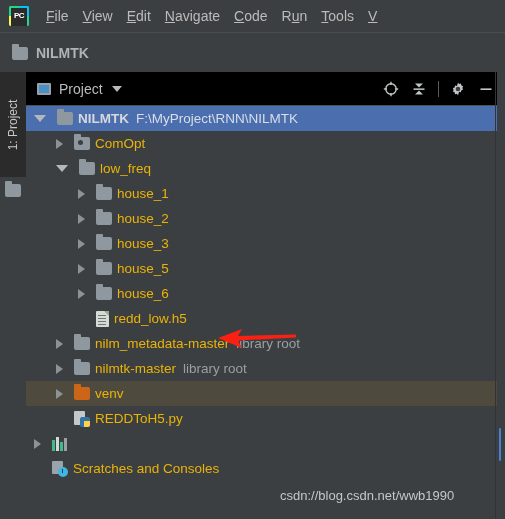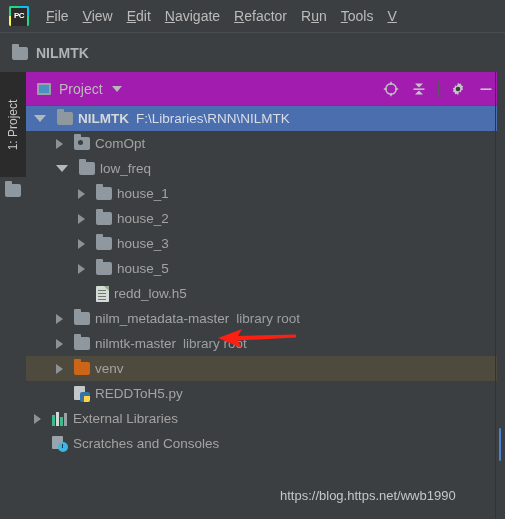--- a/index.html
+++ b/index.html
@@ -125,21 +125,21 @@
   .panel {
     position: absolute;
     left: 26px; top: 72px;
     width: 479px;
     height: 447px;
     background: #3c3f41;
   }
   .panel-header {
     position: relative;
     height: 33px;
-    background: #a21caf;
+    background: #000000;
     border-bottom: 1px solid #4f5254;
     display: flex;
     align-items: center;
   }
   .panel-header .sq-ic {
     width: 14px; height: 12px;
     margin-left: 11px;
     margin-right: 8px;
     background: #4a90c4;
     border: 2px solid #9aa0a6;
@@ -207,21 +207,21 @@
   }
   .row .arrow.open {
     border-left: 6px solid transparent;
     border-right: 6px solid transparent;
     border-top: 7px solid #b4b8bb;
     border-bottom: 0;
   }
   .row .arrow.blank { border: 0; width: 7px; }
   .row .label {
     font-size: 13.5px;
-    color: #a3a3a3;
+    color: #eab308;
     margin-left: 5px;
   }
   .row.selected .label { color: #ffffff; font-weight: bold; }
   .row .label.bold { font-weight: bold; color: #d6d8da; }
   .row .sub {
     font-size: 13.5px;
     color: #9b9fa3;
     margin-left: 7px;
   }
   .row.selected .sub { color: #d8dde6; font-weight: normal; }
@@ -397,21 +397,21 @@
         <div class="q2"></div>
         <div class="q3"></div>
         <div class="q4"></div>
       <div class="inner">PC</div>
     </div>
     <div id="menu-items" style="display:flex;align-items:flex-start;">
         <div class="menu-item"><span class="mn">F</span>ile</div>
         <div class="menu-item"><span class="mn">V</span>iew</div>
         <div class="menu-item"><span class="mn">E</span>dit</div>
         <div class="menu-item"><span class="mn">N</span>avigate</div>
-        <div class="menu-item"><span class="mn">R</span>efactor</div>
+        <div class="menu-item"><span class="mn">C</span>ode</div>
         <div class="menu-item">R<span class="mn">u</span>n</div>
         <div class="menu-item"><span class="mn">T</span>ools</div>
         <div class="menu-item"><span class="mn">V</span></div>
       </div>
   </div>
 
   <div class="crumbbar">
     <span class="ic folder-ic"></span>
     <span class="crumb-text">NILMTK</span>
   </div>
@@ -462,21 +462,21 @@
       </div>
     </div>
 
     <div class="tree" id="tree">
         <div class="row selected">
           <span style="width: 8px; flex: 0 0 auto;"></span>
           <span class="arrow open"></span>
           <span style="width: 7px; flex: 0 0 auto;"></span>
           <span class="ic folder-ic"></span>
           <span class="label bold">NILMTK</span>
-          <span class="sub">F:\Libraries\RNN\NILMTK</span>
+          <span class="sub">F:\MyProject\RNN\NILMTK</span>
         </div>
         <div class="row">
           <span style="width: 30px; flex: 0 0 auto;"></span>
           <span class="arrow"></span>
           <span style="width: 7px; flex: 0 0 auto;"></span>
           <span class="ic folder-ic">
             <span class="dot"></span>
           </span>
           <span class="label">ComOpt</span>
         </div>
@@ -507,20 +507,27 @@
           <span style="width: 7px; flex: 0 0 auto;"></span>
           <span class="ic folder-ic"></span>
           <span class="label">house_3</span>
         </div>
         <div class="row">
           <span style="width: 52px; flex: 0 0 auto;"></span>
           <span class="arrow"></span>
           <span style="width: 7px; flex: 0 0 auto;"></span>
           <span class="ic folder-ic"></span>
           <span class="label">house_5</span>
+        </div>
+        <div class="row">
+          <span style="width: 52px; flex: 0 0 auto;"></span>
+          <span class="arrow"></span>
+          <span style="width: 7px; flex: 0 0 auto;"></span>
+          <span class="ic folder-ic"></span>
+          <span class="label">house_6</span>
         </div>
         <div class="row">
           <span style="width: 52px; flex: 0 0 auto;"></span>
           <span class="arrow blank"></span>
           <span style="width: 7px; flex: 0 0 auto;"></span>
           <span class="ic file-ic">
             <span class="ln" style="top: 4px;"></span>
             <span class="ln" style="top: 7px;"></span>
             <span class="ln" style="top: 10px;"></span>
             <span class="ln" style="top: 13px;"></span>
@@ -563,41 +570,40 @@
         <div class="row">
           <span style="width: 8px; flex: 0 0 auto;"></span>
           <span class="arrow"></span>
           <span style="width: 7px; flex: 0 0 auto;"></span>
           <span class="ic lib-ic">
             <i></i>
             <i></i>
             <i></i>
             <i></i>
           </span>
-          <span class="label">External Libraries</span>
         </div>
         <div class="row">
           <span style="width: 8px; flex: 0 0 auto;"></span>
           <span class="arrow blank"></span>
           <span style="width: 7px; flex: 0 0 auto;"></span>
           <span class="ic scratch-ic">
             <span class="pg"></span>
             <span class="cl"></span>
           </span>
           <span class="label">Scratches and Consoles</span>
         </div>
       </div>
   </div>
 
   <div class="red-arrow">
     <svg width="78" height="24" viewBox="0 0 78 24">
       <polygon points="0,11 24,2 20,9 78,7.5 78,10.5 20,13.5 24,21" fill="#fb2012"></polygon>
     </svg>
   </div>
 
-  <div class="watermark">https://blog.https.net/wwb1990</div>
+  <div class="watermark">csdn://blog.csdn.net/wwb1990</div>
 
   <div class="panel-edge"></div>
   <div class="vscroll-track">
     <div class="vscroll-thumb"></div>
   </div>
 
 </div>
 
 </body></html>

